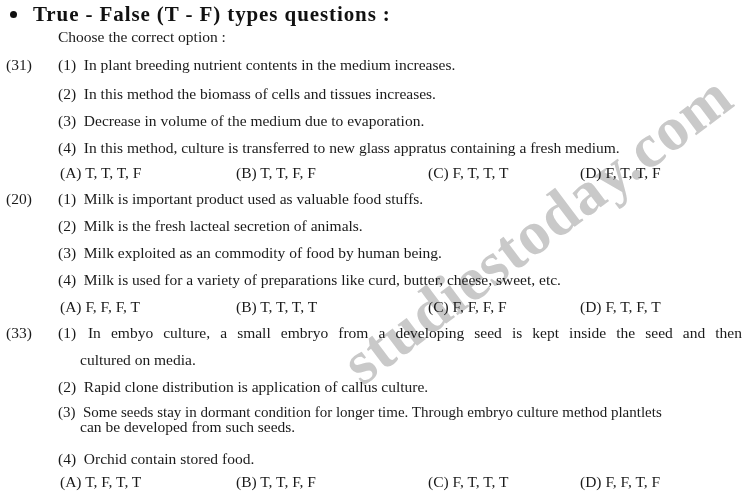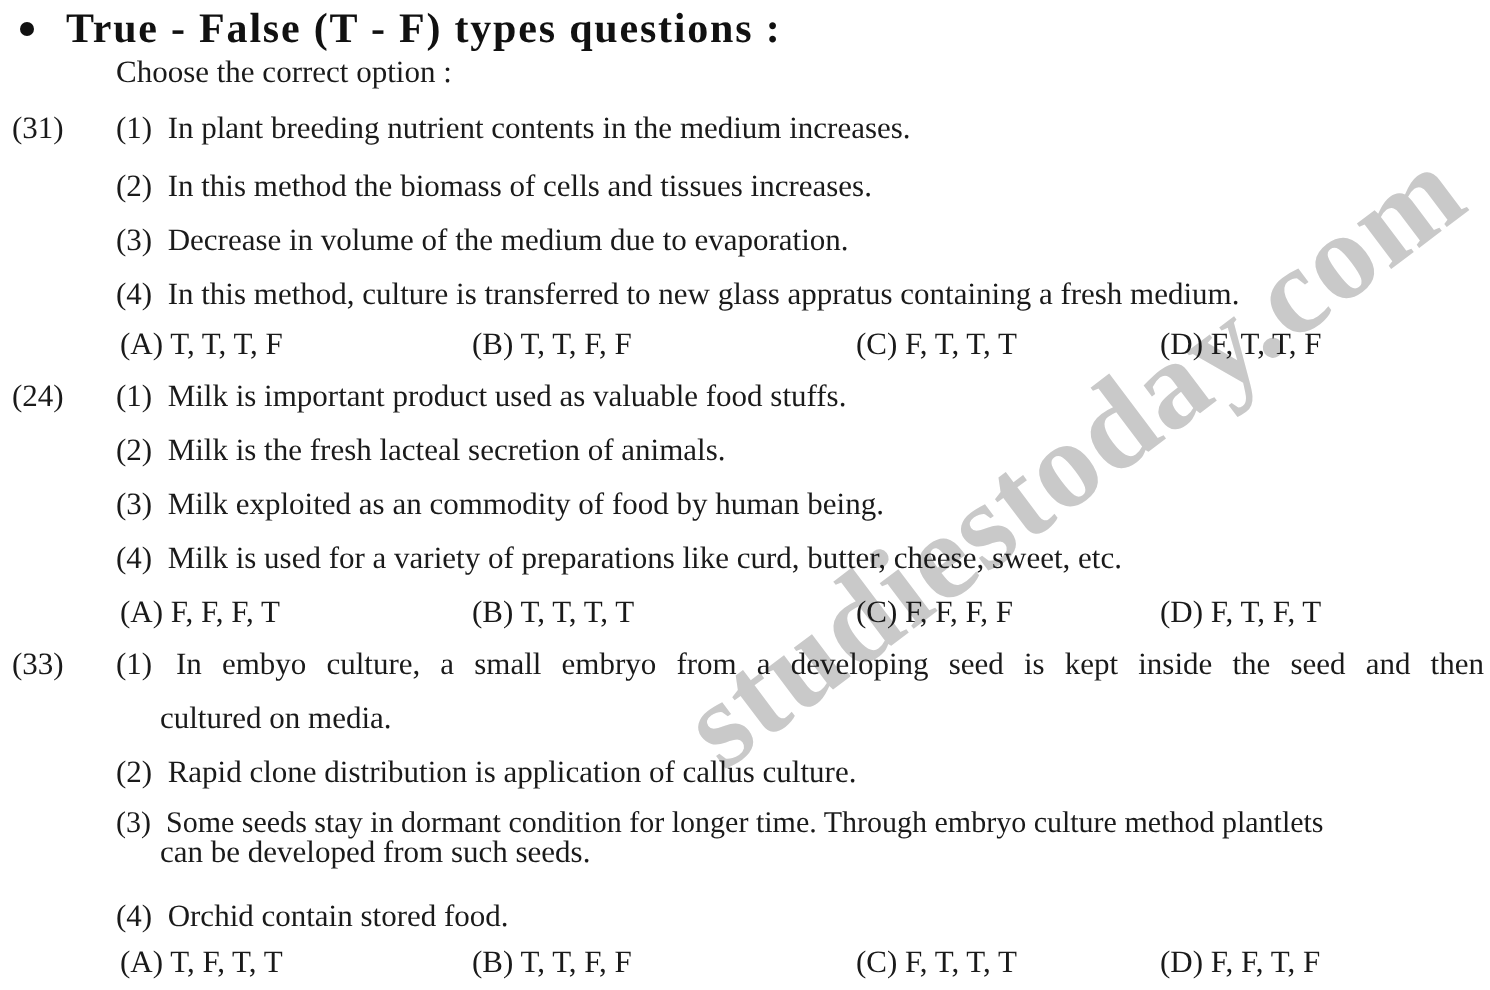--- a/index.html
+++ b/index.html
@@ -180,21 +180,21 @@
       <span class="opt opt-c">
         <span>(C)</span>
         <span>F, T, T, T</span>
       </span>
       <span class="opt opt-d">
         <span>(D)</span>
         <span>F, T, T, F</span>
       </span>
     </div>
 
-    <div class="qnum" style="top:190px;">(24)</div>
+    <div class="qnum" style="top:190px;">(20)</div>
 
     <div class="stmt" style="top:190px;">
       <span>(1)&nbsp;</span>
       <span>Milk is important product used as valuable food stuffs.</span>
     </div>
 
     <div class="stmt" style="top:217px;">
       <span>(2)&nbsp;</span>
       <span>Milk is the fresh lacteal secretion of animals.</span>
     </div>

